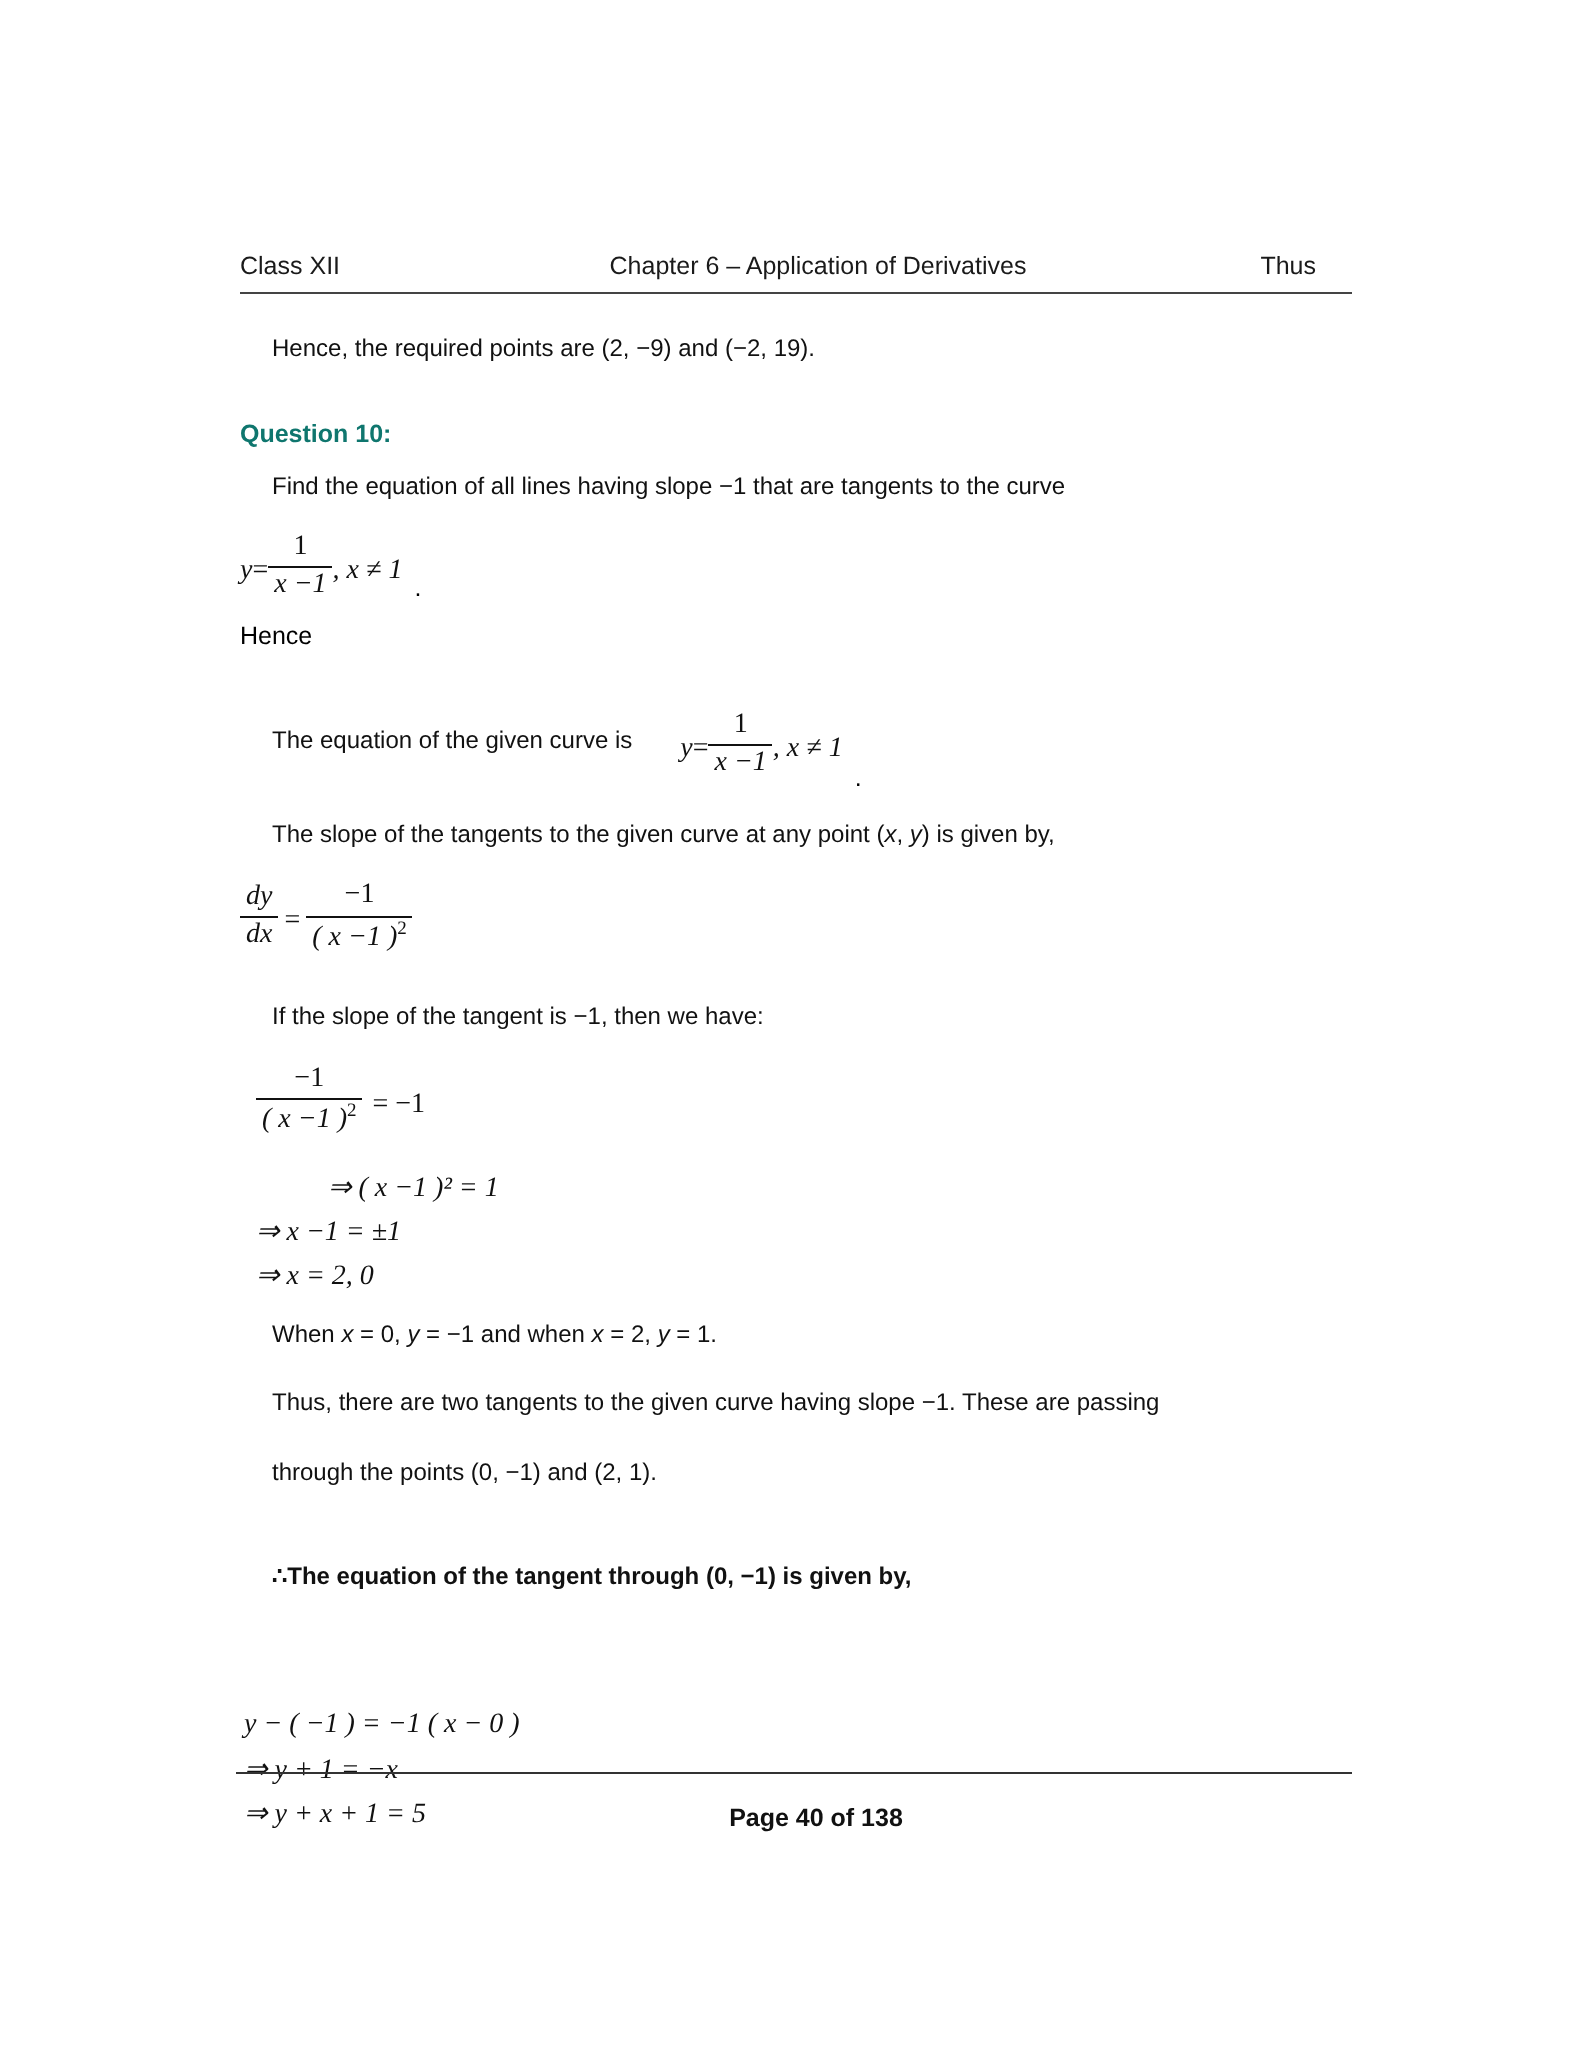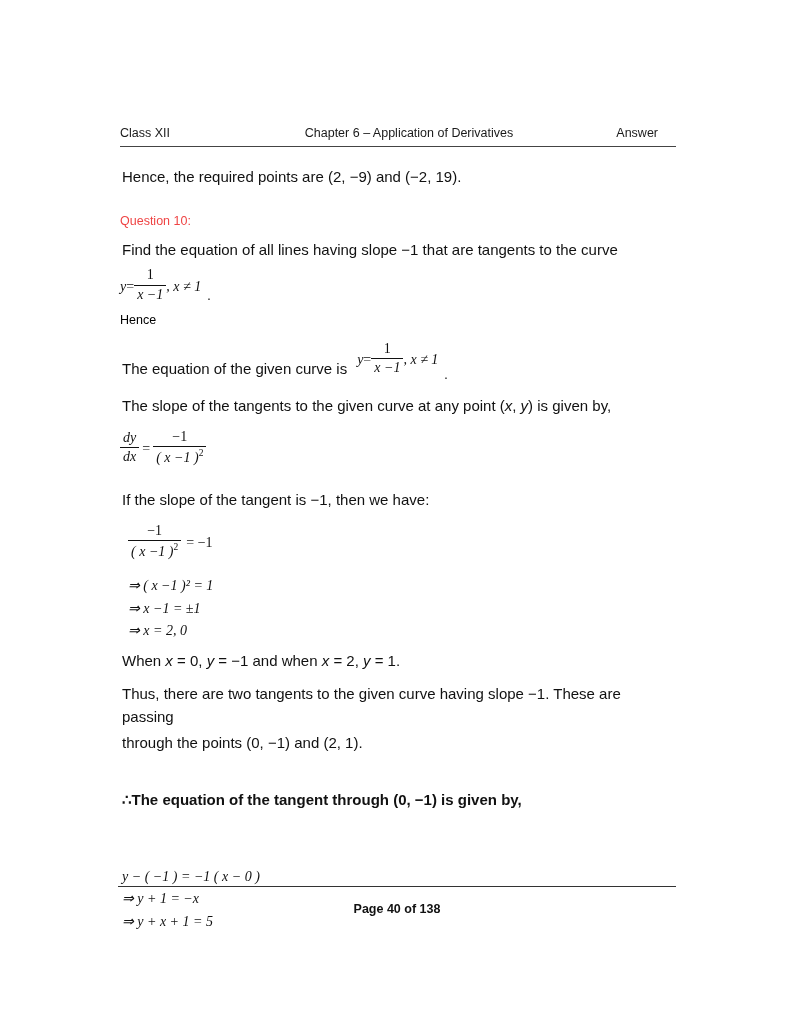--- a/index.html
+++ b/index.html
@@ -37,29 +37,29 @@
     color: #1a1a1a;
     padding-bottom: 6px;
     border-bottom: 1px solid #444;
     width: 556px;
   }
   .doc-header .hdr-left { width: 150px; text-align: left; }
   .doc-header .hdr-center { flex: 1; text-align: center; }
   .doc-header .hdr-right { width: 110px; text-align: right; padding-right: 18px;}
   
   .para {
-    font-size: 15px;
+    font-size: 12px;
     line-height: 1.55;
-    margin: 2px;
+    margin: 16px;
     color: #111;
   }
   .q-label {
     font-size: 12.5px;
-    font-weight: normal;
-    color: #ef4444;
+    font-weight: bold;
+    color: #0f766e;
     margin: 0;
   }
   .answer-label { font-size: 12.5px; margin: 0; }
   i { font-style: italic; }
   
   .math {
     font-family: "Liberation Serif", serif;
     font-style: italic;
     font-size: 14px;
     color: #111;
@@ -96,40 +96,40 @@
   
   .footer-rule {
     position: absolute;
     left: 118px;
     top: 886px;
     width: 558px;
     border-top: 1px solid #333;
   }
   .footer-text {
     position: absolute;
-    left: 118px;
+    left: 129px;
     top: 902px;
     width: 558px;
     text-align: center;
     font-size: 12.5px;
     font-weight: bold;
     color: #111;
   }
 </style>
 </head>
 <body>
 
 <div class="page">
 
   <div class="content">
 
     <div class="doc-header">
       <div class="hdr-left">Class XII</div>
       <div class="hdr-center">Chapter 6 – Application of Derivatives</div>
-      <div class="hdr-right">Answer</div>
+      <div class="hdr-right">Thus</div>
     </div>
 
     <p class="para" style="margin-top:18px;">Hence, the required points are (2, −9) and (−2, 19).</p>
 
     <p class="q-label" style="margin-top:26px;">Question 10:</p>
 
     <p class="para" style="margin-top:10px;">Find the equation of all lines having slope −1 that are tangents to the curve</p>
 
     <div style="margin-top:8px; display:flex; align-items:flex-end;">
       <span class="math">
@@ -157,21 +157,21 @@
     </div>
 
     <p class="para" style="margin-top:20px;">If the slope of the tangent is −1, then we have:</p>
 
     <div style="margin-top:14px; padding-left:8px;">
       <span class="math">
         <span class="frac"><span class="num rm">−1</span><span class="den"><span>( x −1 )</span><span class="sup">2</span></span></span><span class="rm" style="margin-left:5px;">= −1</span>
       </span>
     </div>
 
-    <div class="math-row" style="margin-top:14px; padding-left:8px;">
+    <div class="math-row" style="margin-top:14px; padding-left:8px;margin-left:36px;">
       <span class="math">⇒ ( x −1 )² = 1</span>
     </div>
     <div class="math-row" style="padding-left:8px;">
       <span class="math">⇒ x −1 = ±1</span>
     </div>
     <div class="math-row" style="padding-left:8px;">
       <span class="math">⇒ x = 2, 0</span>
     </div>
 
     <p class="para" style="margin-top:10px;">When <i>x</i> = 0, <i>y</i> = −1 and when <i>x</i> = 2, <i>y</i> = 1.</p>

